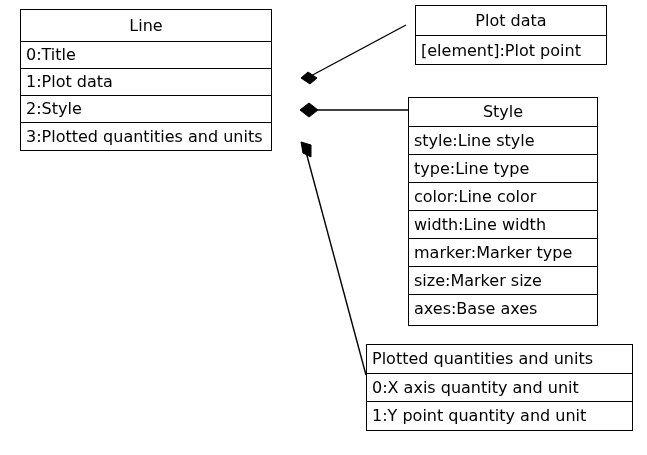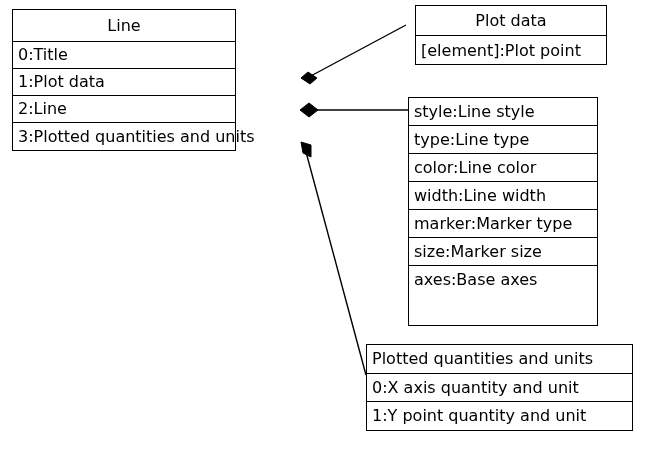--- a/index.html
+++ b/index.html
@@ -62,21 +62,21 @@
     display: flex;
     align-items: center;
     padding-left: 5px;
     white-space: nowrap;
   }
   .umlbox .row:last-child {
     border-bottom: none;
   }
 
   
-  #box-line      { left: 12px;  top: 9px;   width: 224px; height: 142px; }
+  #box-line      { left: 20px;  top: 9px;   width: 252px; height: 142px; }
   #box-line .hdr { height: 32px; }
   #box-line .row { height: 27px; }
 
   #box-plotdata      { left: 415px; top: 5px;   width: 192px; height: 60px; }
   #box-plotdata .hdr { height: 30px; }
   #box-plotdata .row { height: 29px; }
 
   #box-style      { left: 408px; top: 97px;  width: 190px; height: 229px; }
   #box-style .hdr { height: 29px; }
   #box-style .row { height: 28px; }
@@ -105,30 +105,31 @@
     <g>
       <line x1="306" y1="152" x2="366" y2="375" stroke="#000000" stroke-width="1.4"></line>
       <polygon points="301,142 311,145 311,157 303,153" fill="#000000" stroke="#000000" stroke-width="1"></polygon>
     </g>
   </svg>
 
   <div class="umlbox" id="box-line">
     <div class="hdr">Line</div>
     <div class="row">0:Title</div>
     <div class="row">1:Plot data</div>
-    <div class="row">2:Line</div>
+    <div class="row">2:Style</div>
     <div class="row">3:Plotted quantities and units</div>
   </div>
 
   <div class="umlbox" id="box-plotdata">
     <div class="hdr">Plot data</div>
     <div class="row">[element]:Plot point</div>
   </div>
 
   <div class="umlbox" id="box-style">
+    <div class="hdr">Style</div>
     <div class="row">style:Line style</div>
     <div class="row">type:Line type</div>
     <div class="row">color:Line color</div>
     <div class="row">width:Line width</div>
     <div class="row">marker:Marker type</div>
     <div class="row">size:Marker size</div>
     <div class="row">axes:Base axes</div>
   </div>
 
   <div class="umlbox" id="box-pqu">

